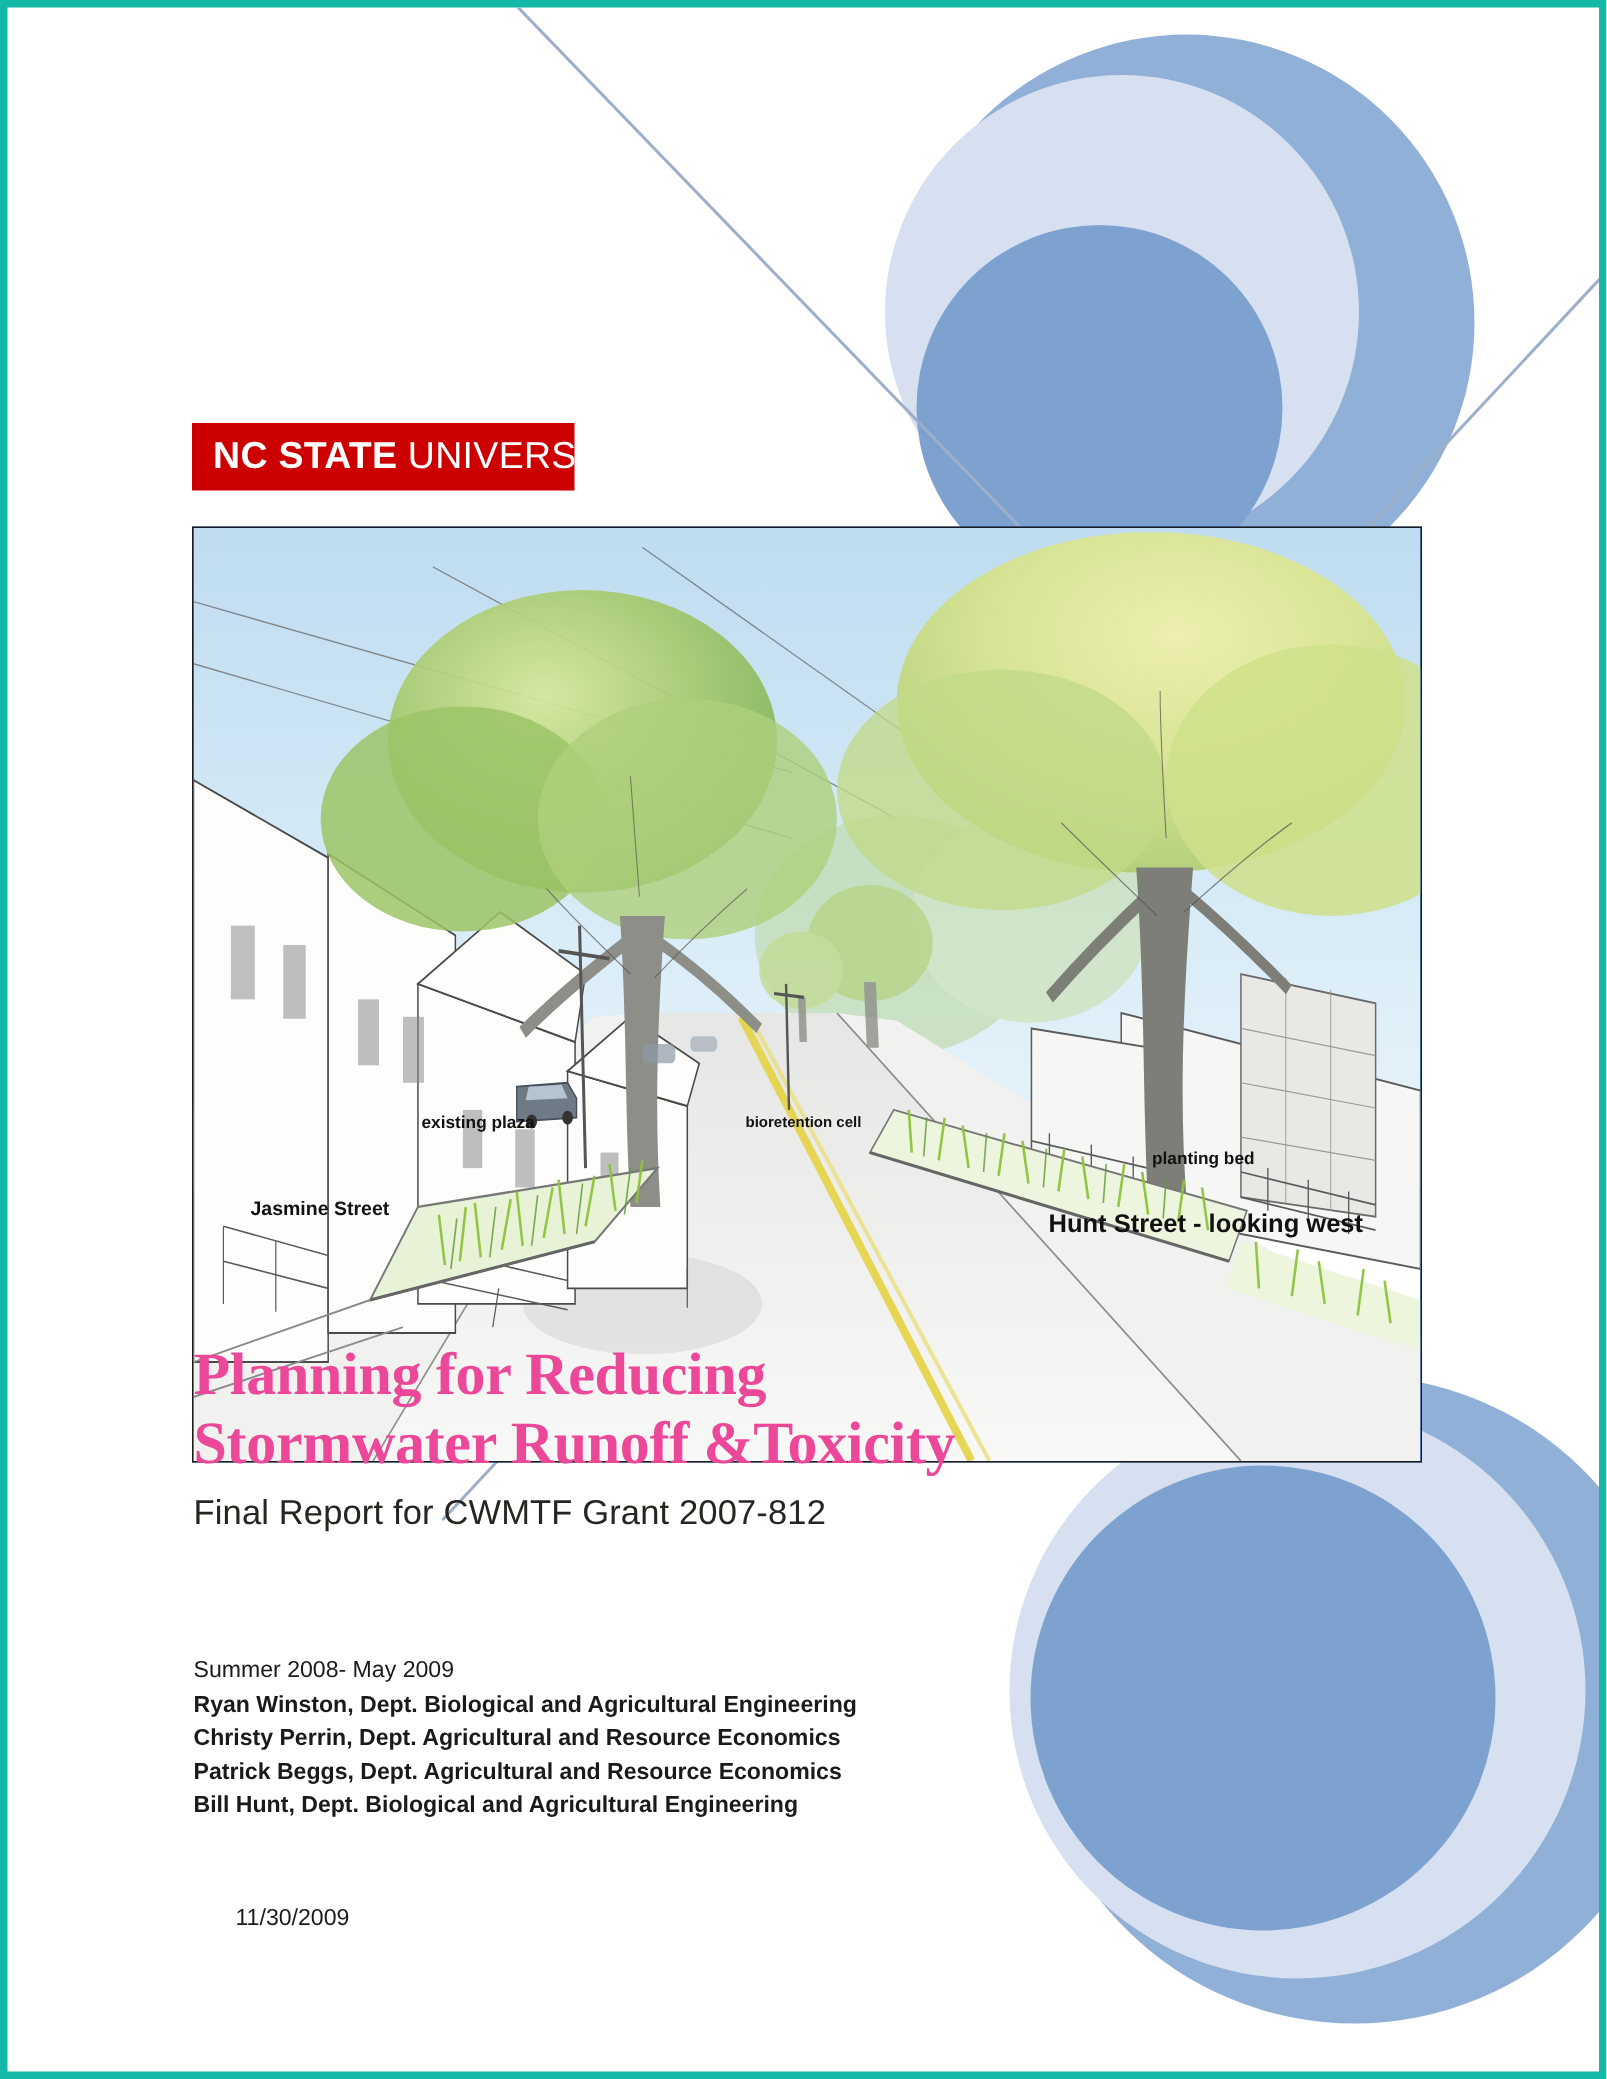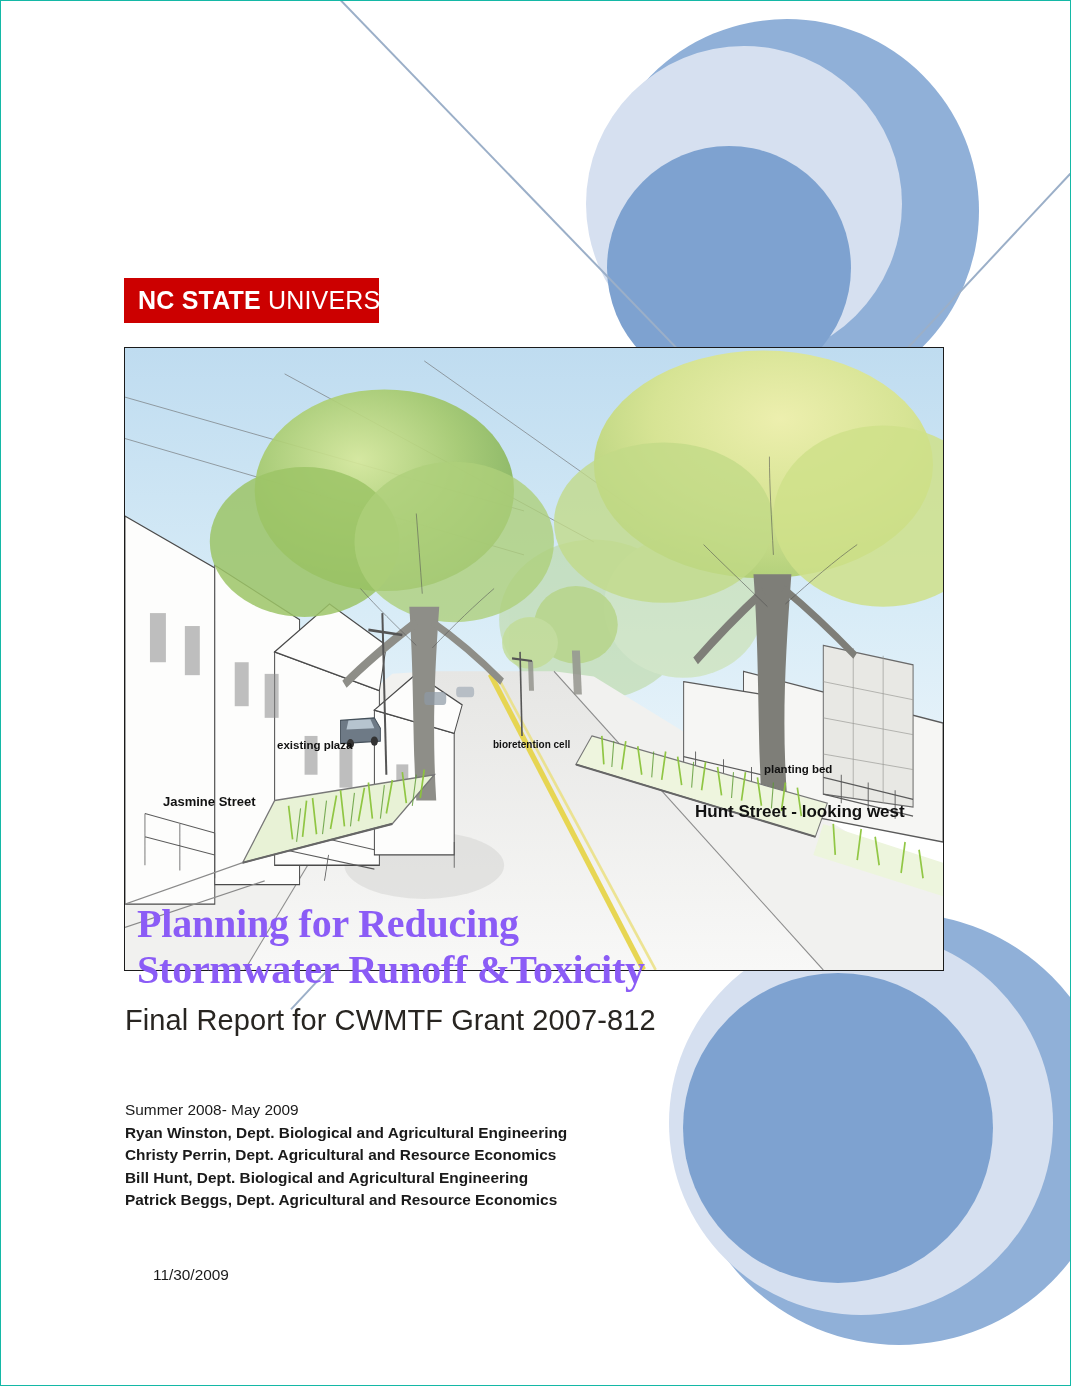--- a/index.html
+++ b/index.html
@@ -11,21 +11,21 @@
     font-family: "Liberation Sans", sans-serif;
   }
 
   #page {
     position: relative;
     width: 1071px;
     height: 1386px;
     background: #ffffff;
     overflow: hidden;
     box-sizing: border-box;
-    border: 1px solid #14b8a6;
+    border: 5px solid #14b8a6;
   }
 
   
   .deco-layer {
     position: absolute;
     inset: 0;
     pointer-events: none;
     z-index: 0;
   }
   .circle {
@@ -155,28 +155,28 @@
     position: absolute;
     left: 124px;
     top: 888px;
     width: 620px;
   }
   .doc-title {
     font-family: "Liberation Serif", "DejaVu Serif", serif;
     font-weight: 700;
     font-size: 40px;
     line-height: 46px;
-    color: #8b5cf6;
-    margin: 12px;
+    color: #ec4899;
+    margin: 0;
     letter-spacing: -0.2px;
   }
   .doc-subtitle {
     font-family: "Liberation Sans", sans-serif;
     font-weight: 400;
-    font-size: 29px;
+    font-size: 23px;
     line-height: 30px;
     color: #282521;
     margin: 8px 0 0 0;
     letter-spacing: 0.1px;
   }
 
   
   .meta-block {
     position: absolute;
     left: 124px;
@@ -440,20 +440,20 @@
         <span>Planning for Reducing</span><br>
         <span>Stormwater Runoff &amp;Toxicity</span><br>
       </h1>
       <p class="doc-subtitle">Final Report for CWMTF Grant 2007-812</p>
     </div>
 
     <div class="meta-block">
       <div class="meta-line meta-period">Summer 2008- May 2009</div>
       <div class="meta-line">Ryan Winston, Dept. Biological and Agricultural Engineering</div>
       <div class="meta-line">Christy Perrin, Dept. Agricultural and Resource Economics</div>
+      <div class="meta-line">Patrick Beggs, Dept. Agricultural and Resource Economics</div>
       <div class="meta-line">Bill Hunt,  Dept. Biological and Agricultural Engineering</div>
-      <div class="meta-line">Patrick Beggs, Dept. Agricultural and Resource Economics</div>
     </div>
 
     <div class="meta-date">11/30/2009</div>
 
   </div>
 </div>
 
 </body></html>

